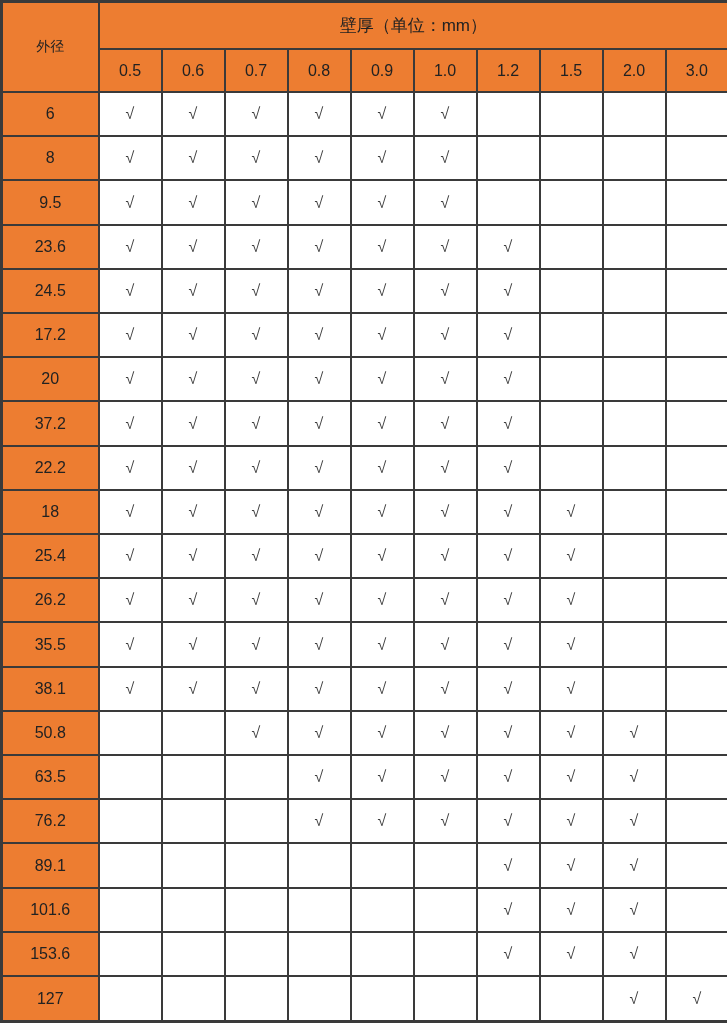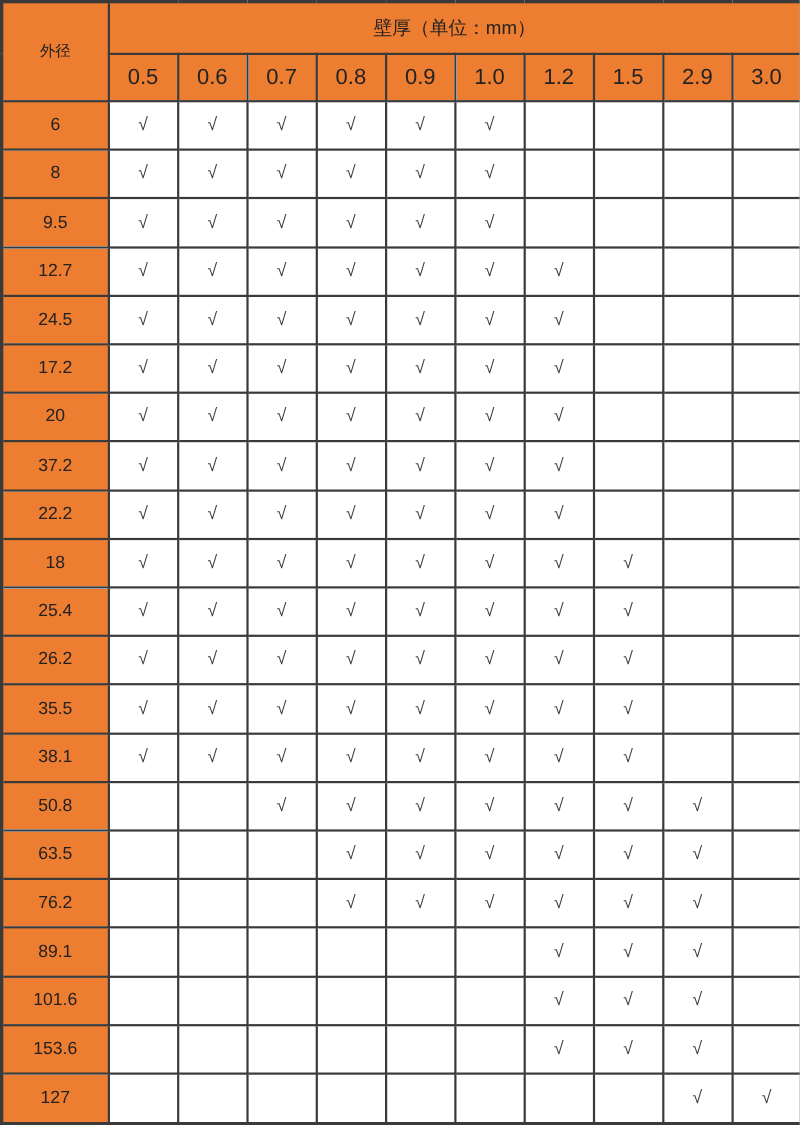--- a/index.html
+++ b/index.html
@@ -39,21 +39,21 @@
     font-weight: 400;
   }
   th.corner {
     font-size: 14px;
   }
   th.group {
     font-size: 17px;
     height: 45px;
   }
   tr.thickness-row th {
-    font-size: 20px;
+    font-size: 16px;
     height: 41px;
   }
   tbody th.dia {
     background: var(--orange);
     color: var(--header-text);
     font-size: 16px;
     font-weight: 400;
   }
   tbody td {
     background: var(--cell-bg);
@@ -85,21 +85,21 @@
     </tr>
     <tr class="thickness-row" id="thickness-row">
         <th>0.5</th>
         <th>0.6</th>
         <th>0.7</th>
         <th>0.8</th>
         <th>0.9</th>
         <th>1.0</th>
         <th>1.2</th>
         <th>1.5</th>
-        <th>2.9</th>
+        <th>2.0</th>
         <th>3.0</th>
       </tr>
   </thead>
   <tbody id="table-body">
       <tr>
         <th class="dia">6</th>
         <td>√</td>
         <td>√</td>
         <td>√</td>
         <td>√</td>
@@ -130,21 +130,21 @@
         <td>√</td>
         <td>√</td>
         <td>√</td>
         <td>√</td>
         <td></td>
         <td></td>
         <td></td>
         <td></td>
       </tr>
       <tr>
-        <th class="dia">12.7</th>
+        <th class="dia">23.6</th>
         <td>√</td>
         <td>√</td>
         <td>√</td>
         <td>√</td>
         <td>√</td>
         <td>√</td>
         <td>√</td>
         <td></td>
         <td></td>
         <td></td>

